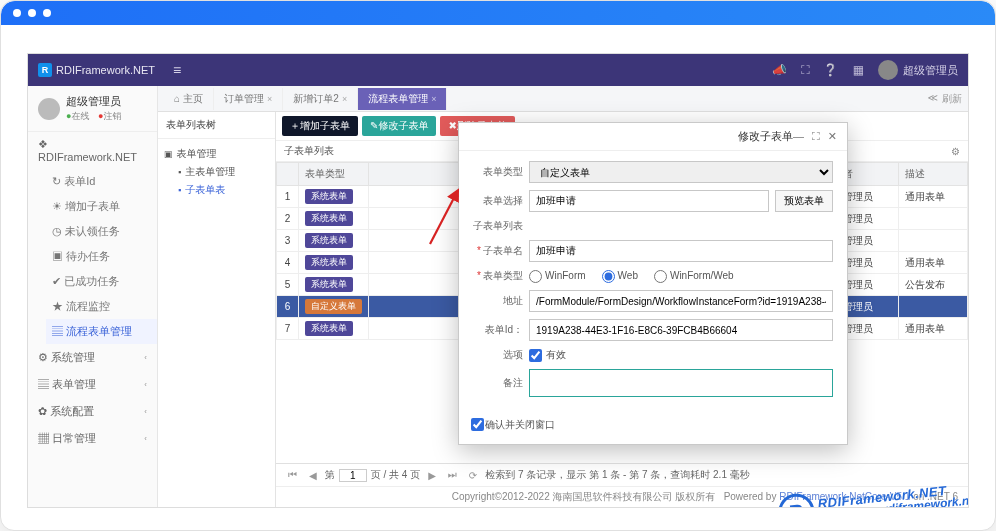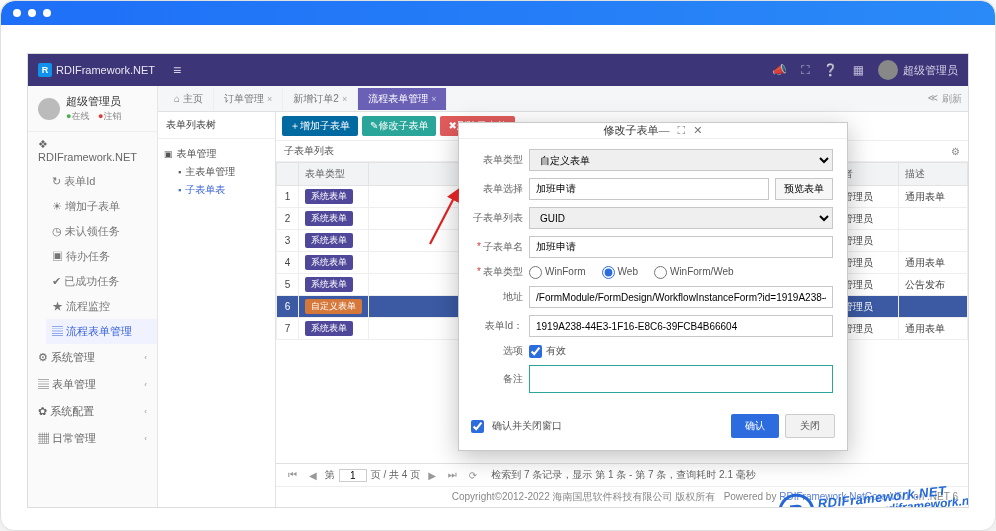--- a/index.html
+++ b/index.html
@@ -56,21 +56,21 @@
 .tree-panel { width: 118px; border-right: 1px solid #e3e3e3; background: #fff; font-size: 10px; }
 .tree-title { padding: 6px 8px; font-weight: 500; border-bottom: 1px solid #eee; color: #444; }
 .tree-body { padding: 6px 4px; }
 .tree-row { padding: 2px 2px; display: flex; align-items: center; gap: 4px; color: #555; cursor: pointer; white-space: nowrap; }
 .tree-row .ic { font-size: 9px; }
 .tree-row.sel { color: #3a63d8; }
 
 .grid-panel { flex: 1; display: flex; flex-direction: column; min-width: 0; background: #fff; }
 .toolbar { padding: 4px 6px; display: flex; gap: 4px; background: #fff; border-bottom: 1px solid #eee; }
 .tbtn { font-size: 10px; padding: 3px 8px; border: none; color: #fff; cursor: pointer; border-radius: 2px; }
-.tbtn.green { background: #0369a1; }
+.tbtn.green { background: #0f172a; }
 .tbtn.teal { background: #2aa59a; }
 .tbtn.red { background: #e25b5b; }
 .subtitle-row { padding: 3px 8px; font-size: 10px; color: #555; border-bottom: 1px solid #eee; display: flex; justify-content: space-between; align-items: center; }
 .gear { color: #888; cursor: pointer; }
 
 
 .table-wrap { flex: 1; overflow: auto; position: relative; }
 table.grid { width: 100%; border-collapse: collapse; font-size: 10px; color: #444; }
 table.grid th { background: #f2f3f5; padding: 4px 6px; text-align: left; border: 1px solid #e3e3e3; font-weight: 500; color: #666; position: sticky; top: 0; }
 table.grid td { padding: 3px 6px; border: 1px solid #eee; white-space: nowrap; }
@@ -80,35 +80,35 @@
 
 
 .pager { padding: 4px 8px; font-size: 10px; color: #666; border-top: 1px solid #e0e0e0; display: flex; align-items: center; gap: 4px; }
 .pager .pgbtn { padding: 0 4px; cursor: pointer; color: #999; }
 .pager input { width: 28px; font-size: 10px; text-align: center; border: 1px solid #ccc; }
 .copyright { font-size: 10px; color: #888; text-align: right; padding: 3px 10px; border-top: 1px solid #eee; }
 .copyright a { color: #5a7fd6; text-decoration: none; }
 
 
 .modal { position: absolute; left: 300px; top: 36px; width: 390px; background: #fff; border: 1px solid #c9c9c9; box-shadow: 0 6px 24px rgba(0,0,0,0.25); font-size: 11px; z-index: 50; }
-.modal-head { padding: 0 10px; display: flex; align-items: center; justify-content: center; border-bottom: 1px solid #eee; }
+.modal-head { padding: 6px 10px; display: flex; align-items: center; justify-content: flex-end; border-bottom: 1px solid #eee; }
 .modal-title { color: #333; }
 .modal-head .win-ctrls { display: flex; gap: 8px; color: #777; }
 .modal-head .win-ctrls span { cursor: pointer; font-size: 11px; }
 .modal-body { padding: 10px 14px 6px 14px; }
 .frow { display: flex; align-items: center; margin-bottom: 7px; gap: 6px; }
 .flabel { width: 50px; text-align: right; color: #666; font-size: 10px; flex-shrink: 0; }
 .req::before { content: "*"; color: #d33; margin-right: 2px; }
 .finput, .fselect { flex: 1; border: 1px solid #c7c7c7; padding: 3px 6px; font-size: 10px; height: 22px; }
 .finput.teal-b { border-color: #2aa59a; height: 28px; }
 .small-btn { border: 1px solid #c7c7c7; background: #f7f7f7; padding: 3px 8px; font-size: 10px; cursor: pointer; }
 .radio-row label { font-size: 10px; color: #555; margin-right: 10px; display: inline-flex; align-items: flex-start; gap: 3px; }
 input[type=radio], input[type=checkbox] { accent-color: #2d6cdf; }
 .modal-foot { padding: 8px 12px 12px 12px; display: flex; align-items: center; }
-.foot-left { font-size: 10px; color: #555; display: flex; align-items: flex-end; gap: 8px; }
+.foot-left { font-size: 10px; color: #555; display: flex; align-items: flex-start; gap: 1px; }
 .foot-right { margin-left: auto; display: flex; gap: 6px; }
 .btn-primary { background: #2d6cdf; color: #fff; border: none; padding: 4px 14px; font-size: 10px; cursor: pointer; border-radius: 2px; }
 .btn-default { background: #f2f2f2; color: #555; border: 1px solid #ccc; padding: 4px 14px; font-size: 10px; cursor: pointer; border-radius: 2px; }
 
 
 .anno-arrow { position: absolute; left: 268px; top: 102px; width: 36px; height: 60px; pointer-events: none; z-index: 60; }
 
 
 .watermark { position: absolute; right: -12px; bottom: -14px; transform: rotate(-6deg); font-size: 15px; font-weight: 700; color: #2468d6; font-style: italic; z-index: 40; text-shadow: 0 0 2px #fff; pointer-events: none; display: flex; align-items: center; gap: 4px; }
 .watermark .wm-badge { width: 36px; height: 36px; border: 3px solid #2468d6; border-radius: 50%; display: inline-flex; align-items: center; justify-content: center; font-size: 20px; font-style: normal; }
@@ -325,21 +325,21 @@
 
               <div class="pager">
                 <span class="pgbtn">⏮</span>
                 <span class="pgbtn">◀</span>
                 <span>第</span>
                 <input value="1" style="">
                 <span>页 / 共 4 页</span>
                 <span class="pgbtn">▶</span>
                 <span class="pgbtn">⏭</span>
                 <span class="pgbtn">⟳</span>
-                <span style="margin-left:6px">检索到 7 条记录，显示 第 1 条 - 第 7 条，查询耗时 2.1 毫秒</span>
+                <span style="">检索到 7 条记录，显示 第 1 条 - 第 7 条，查询耗时 2.1 毫秒</span>
               </div>
 
               <div class="copyright">
                 <span>Copyright©2012-2022 海南国思软件科技有限公司 版权所有</span>
                 &nbsp;&nbsp;<span>Powered by</span>
                 <a>RDIFramework.NetCore-V5.1</a>
                 <span>on .NET 6</span>
               </div>
             </div>
 
@@ -359,21 +359,20 @@
                 <span class="flabel">表单类型</span>
                 <select class="fselect"><option>自定义表单</option></select>
               </div>
               <div class="frow">
                 <span class="flabel">表单选择</span>
                 <input class="finput" value="加班申请" style="">
                 <button class="small-btn">预览表单</button>
               </div>
               <div class="frow">
                 <span class="flabel">子表单列表</span>
-                <select class="fselect"><option>GUID</option></select>
               </div>
               <div class="frow">
                 <span class="flabel req">子表单名</span>
                 <input class="finput" value="加班申请" style="">
               </div>
               <div class="frow radio-row">
                 <span class="flabel req">表单类型</span>
                 <label>
                     <input type="radio" name="dt" style=""> 
                     <span>WinForm</span>
@@ -405,24 +404,20 @@
               <div class="frow">
                 <span class="flabel">备注</span>
                 <input class="finput teal-b" style="">
               </div>
             </div>
             <div class="modal-foot">
               <label class="foot-left">
                   <input type="checkbox" checked="" style=""> 
                   <span>确认并关闭窗口</span>
                 </label>
-              <div class="foot-right">
-                <button class="btn-primary">确认</button>
-                <button class="btn-default">关闭</button>
-              </div>
             </div>
           </div>
 
           <svg class="anno-arrow" viewBox="0 0 36 60">
             <defs>
                 <marker id="ah" markerWidth="6" markerHeight="6" refX="3" refY="3" orient="auto">
                   <path d="M0,0 L6,3 L0,6 Z" fill="#d62222"></path>
                 </marker>
               </defs>
             <line x1="4" y1="56" x2="30" y2="6" stroke="#d62222" stroke-width="2.2" marker-end="url(#ah)"></line>

